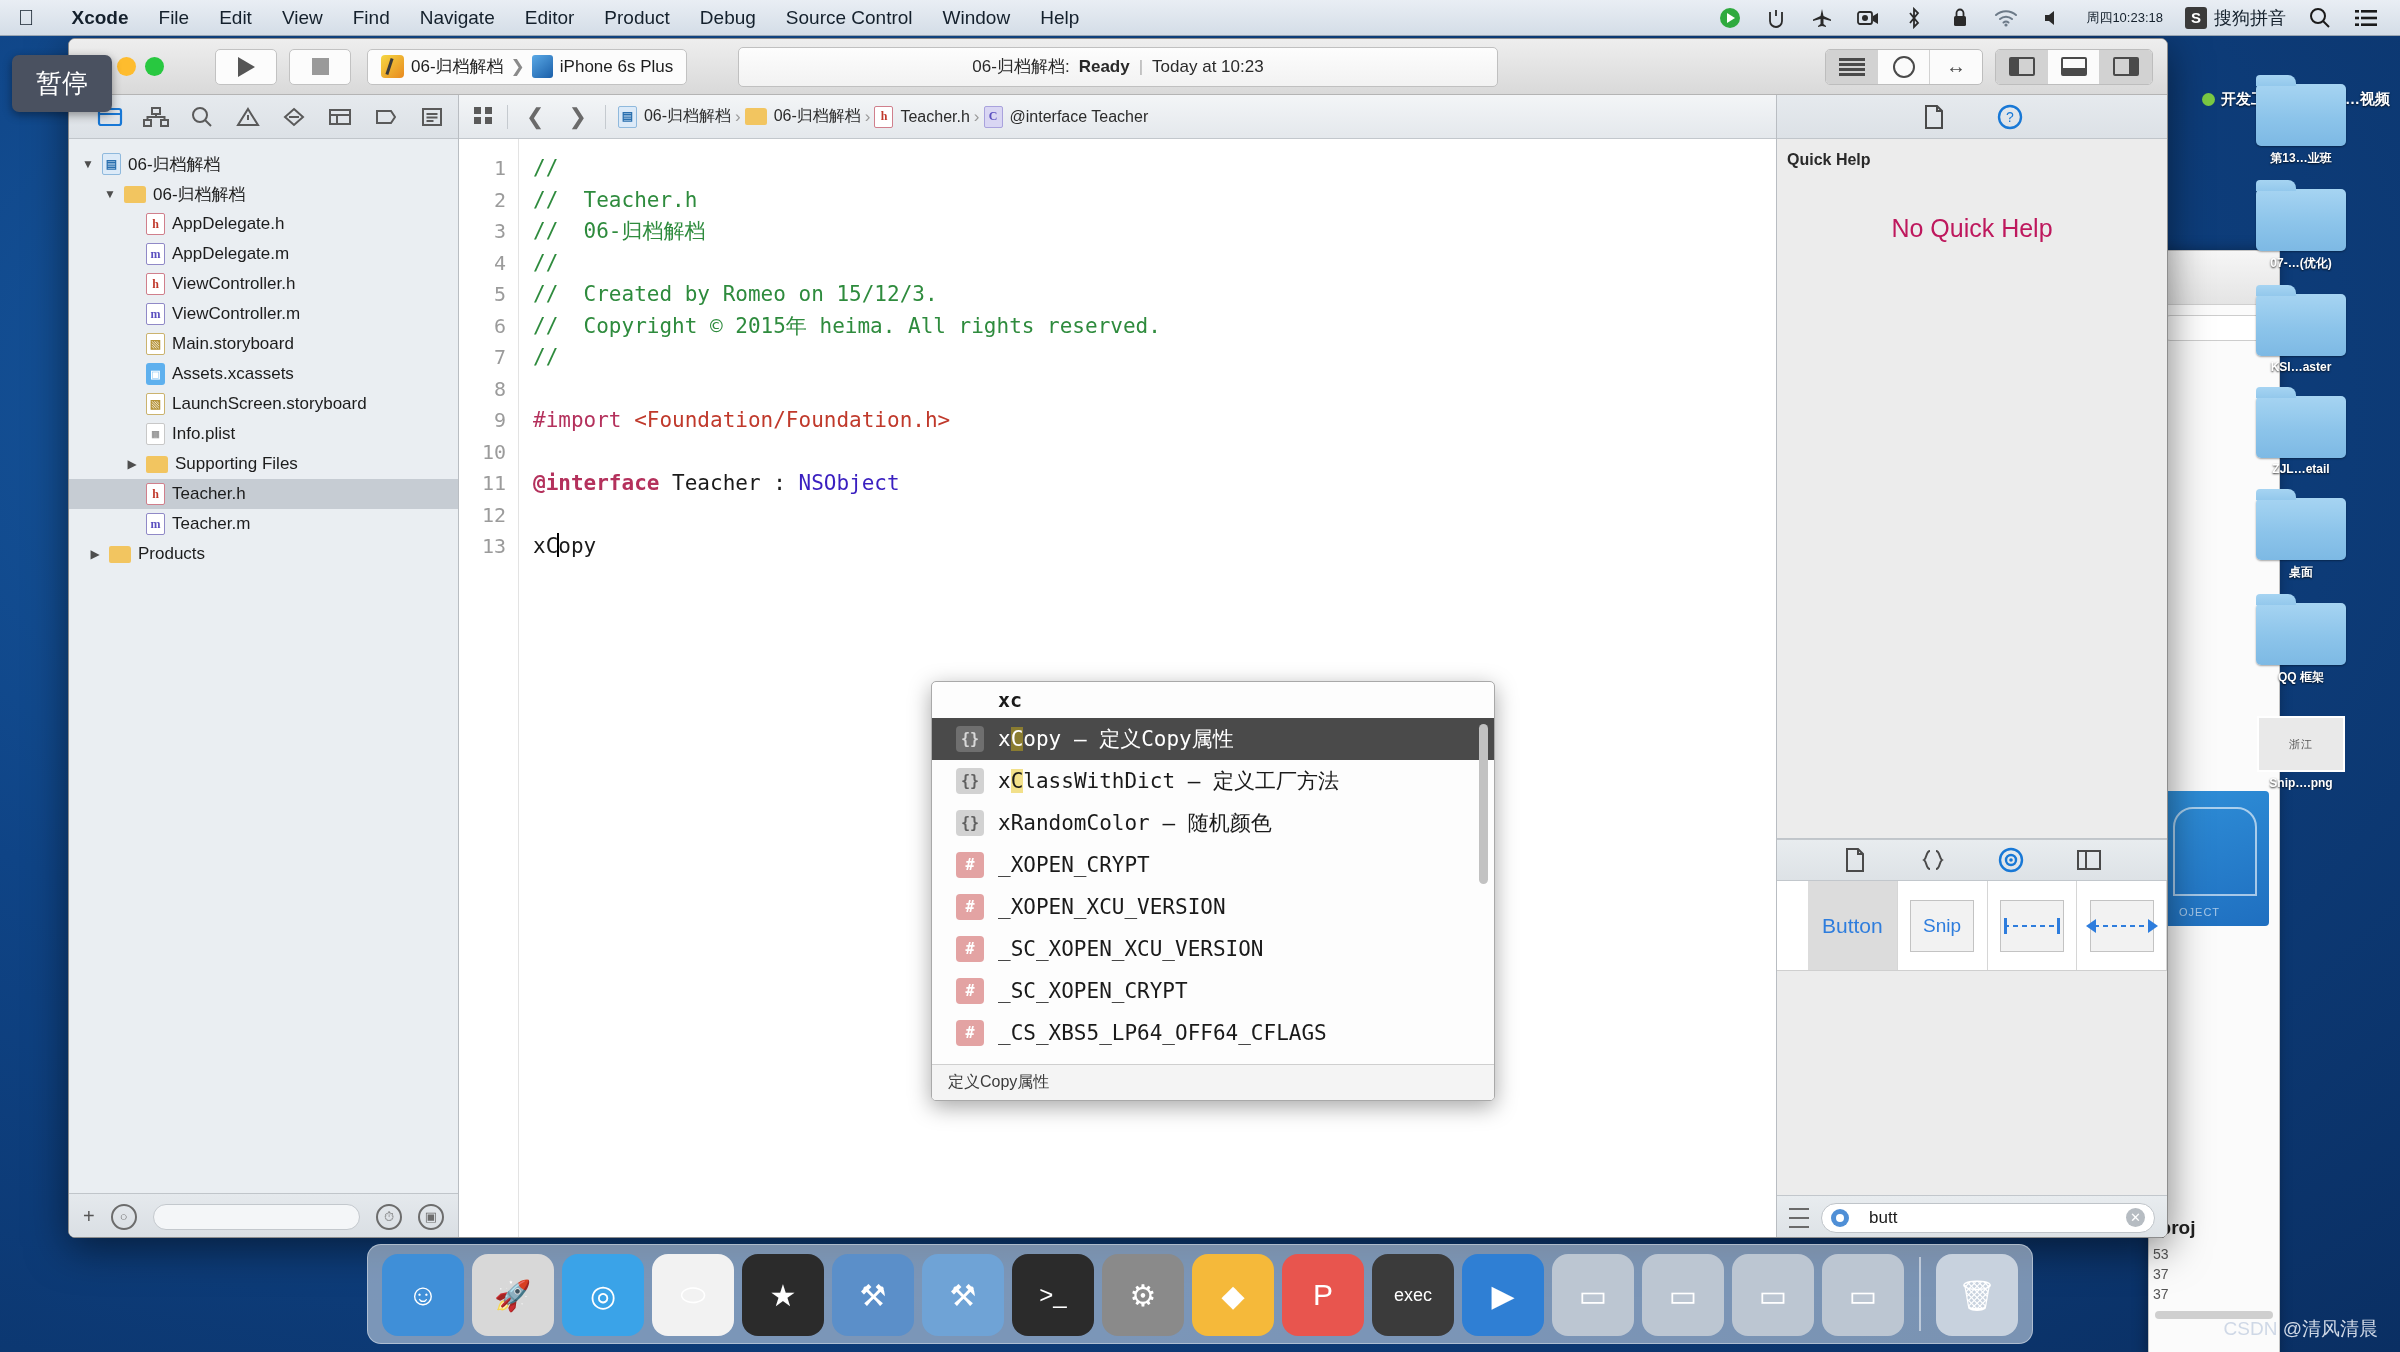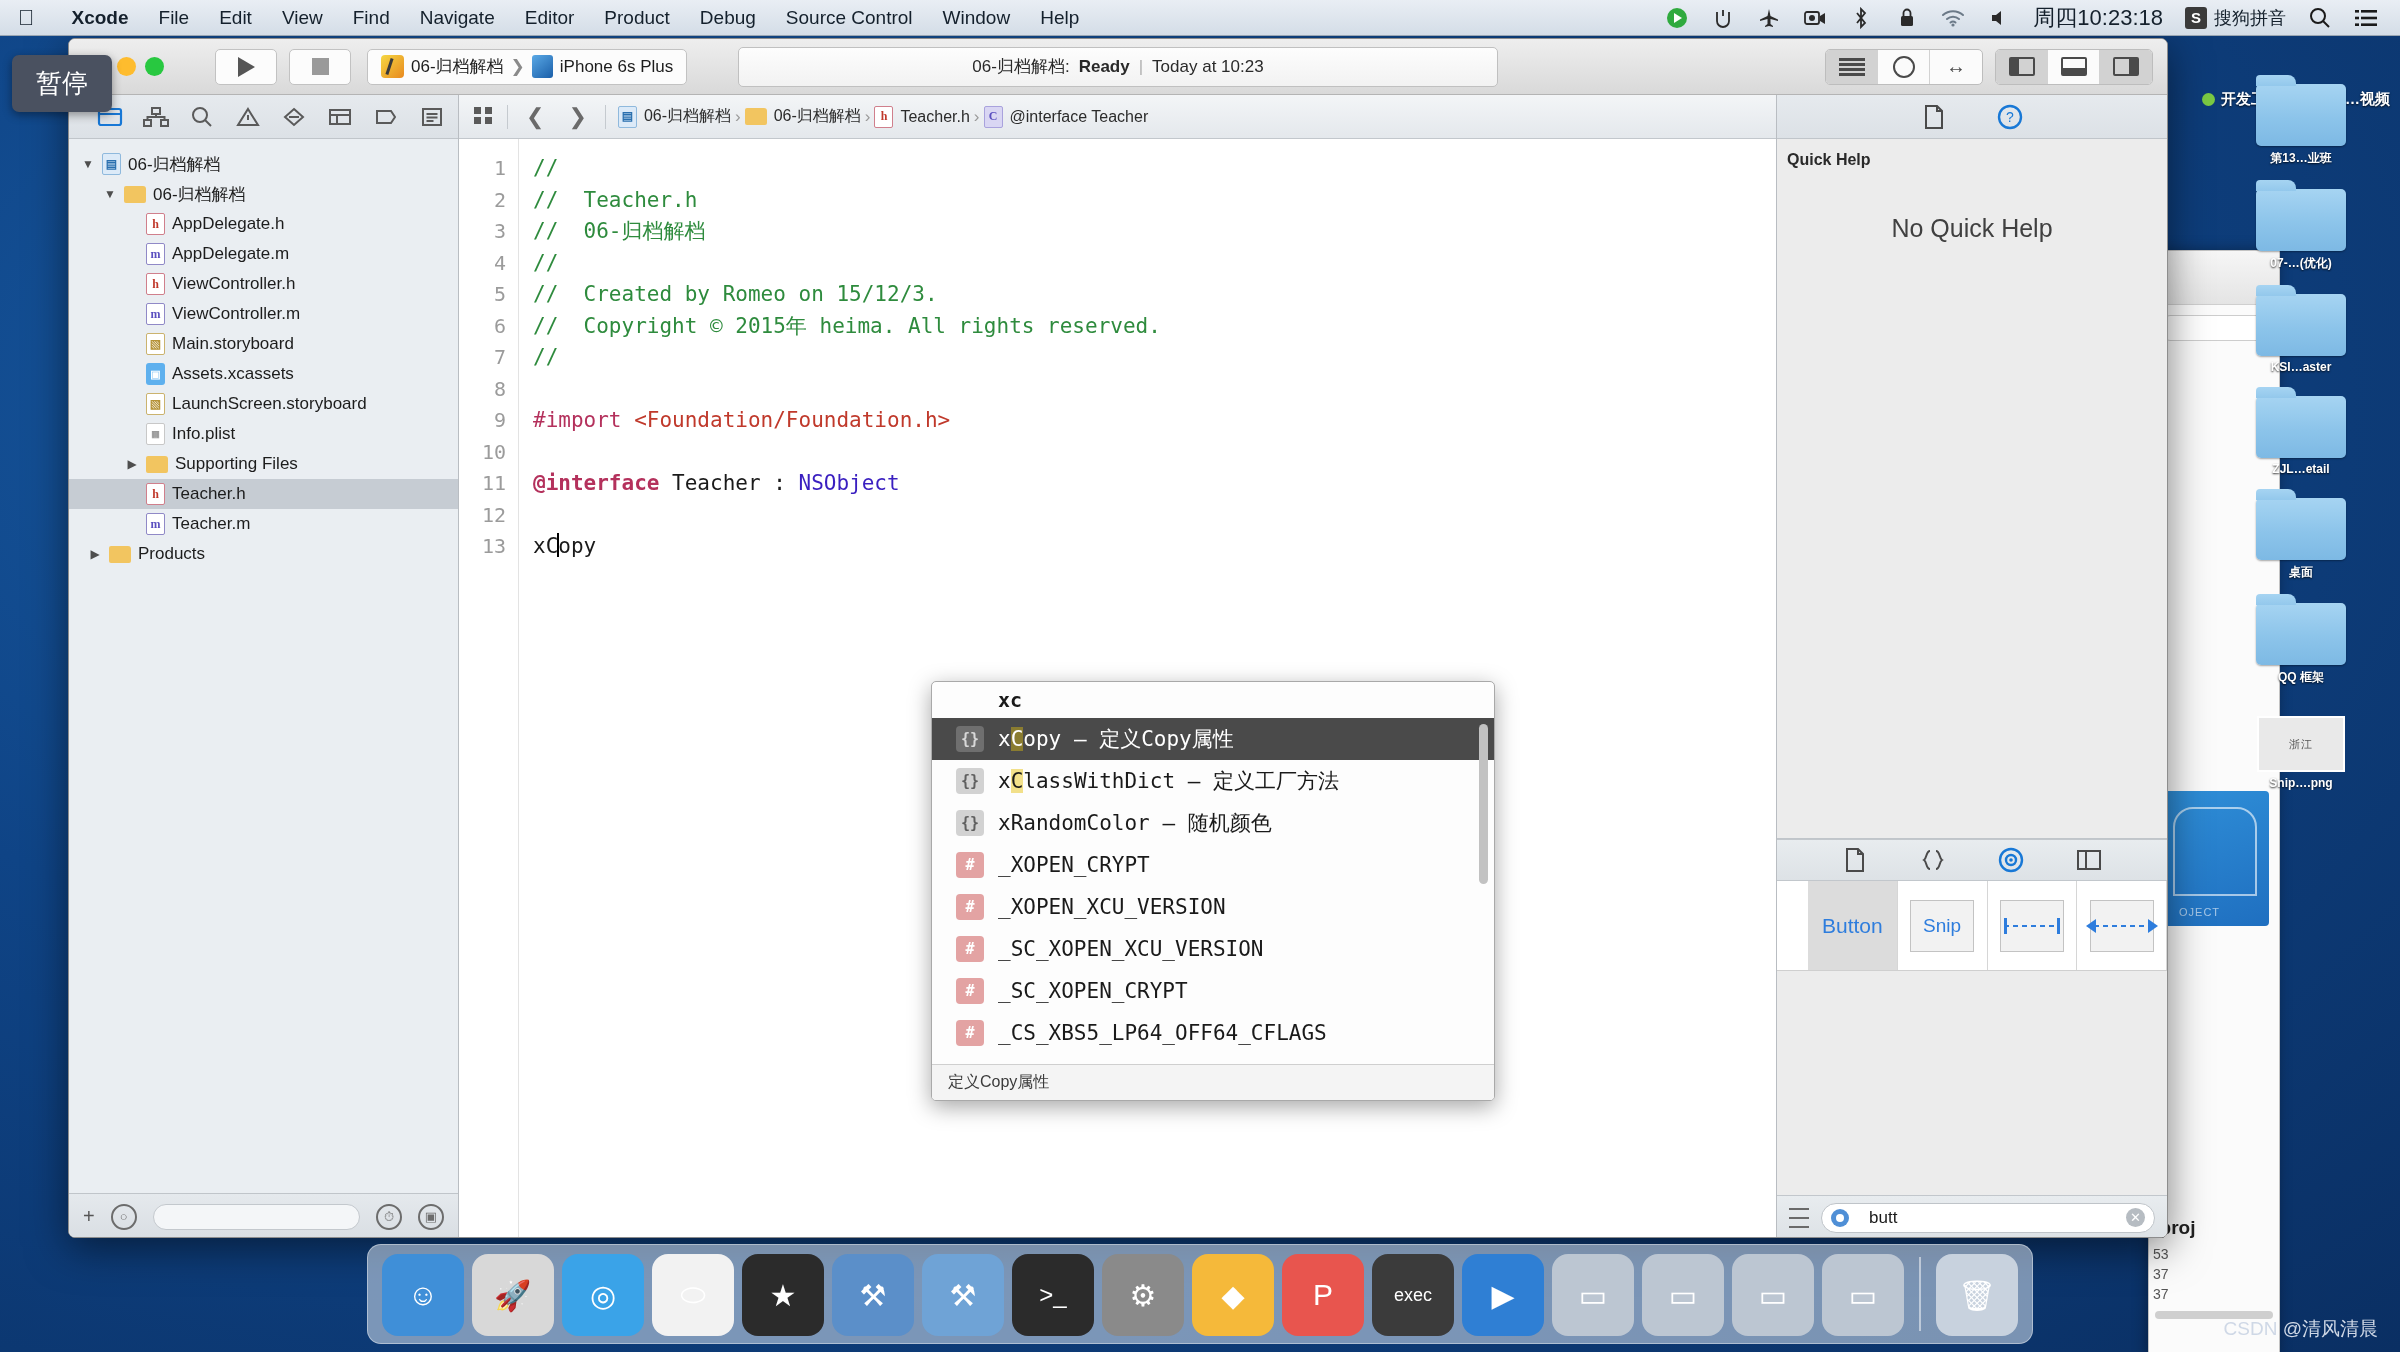--- a/index.html
+++ b/index.html
@@ -94,21 +94,21 @@
     font-size:19px; color:#14202c;
   }
   #menu-left { display:flex; align-items:center; gap:0; padding-left:18px; }
   #menu-left .apple { font-size:22px; margin-right:22px; line-height:1; }
   .menu-item { padding:0 15px; white-space:nowrap; }
   .menu-item.bold { font-weight:bold; }
   #menu-right { margin-left:auto; display:flex; align-items:center;
      gap:22px; padding-right:22px; font-size:18px; }
   .mb-ico { display:inline-flex; align-items:center; justify-content:center;
      width:24px; height:24px; }
-  #mb-clock { font-size:22px; white-space:nowrap; }
+  #mb-clock { font-size:13px; white-space:nowrap; }
   #mb-ime { display:flex; align-items:center; gap:7px; }
   .ime-badge { width:22px; height:22px; background:#3a3a3a; color:#fff;
      font-size:15px; display:flex; align-items:center; justify-content:center;
      border-radius:3px; font-weight:bold;}
 
   
   #xcode {
     position:absolute; left:68px; top:38px; width:2100px; height:1200px;
     background:#ececec; border:1px solid #8d8d8d; border-radius:7px;
     box-shadow:0 10px 40px rgba(0,0,0,.5);
@@ -288,21 +288,21 @@
   #util-tabs {
     height:44px; background:linear-gradient(180deg,#e6eaee,#dce1e6);
     border-bottom:1px solid #c0c5ca;
     display:flex; align-items:center; justify-content:center; gap:42px;
   }
   .util-tab{width:34px;height:30px;display:flex;align-items:center;justify-content:center;}
   #quickhelp { flex:none; height:700px; background:#ececec; border-bottom:1px solid #c0c5ca;
      position:relative; }
   #qh-title { position:absolute; left:10px; top:12px; font-size:16px; font-weight:bold; color:#2a2a2a; }
   #qh-empty { position:absolute; left:0; right:0; top:75px; text-align:center;
-     font-size:25px; color:#404040; }
+     font-size:25px; color:#be185d; }
   #library { flex:1; display:flex; flex-direction:column; background:#ececec; }
   #lib-tabs {
     height:42px; background:linear-gradient(180deg,#e8ecef,#dde2e6);
     border-bottom:1px solid #c2c7cc; border-top:1px solid #c2c7cc;
     display:flex; align-items:center; justify-content:center; gap:44px;
   }
   #lib-items { height:90px; display:flex; background:#fff; border-bottom:1px solid #cfcfcf;padding-left:31px; }
   .lib-cell { width:95px; border-right:1px solid #d6d6d6; display:flex;
      align-items:center; justify-content:center; background:#fff;}
   .lib-cell.sel { background:#dcdcdc; }

